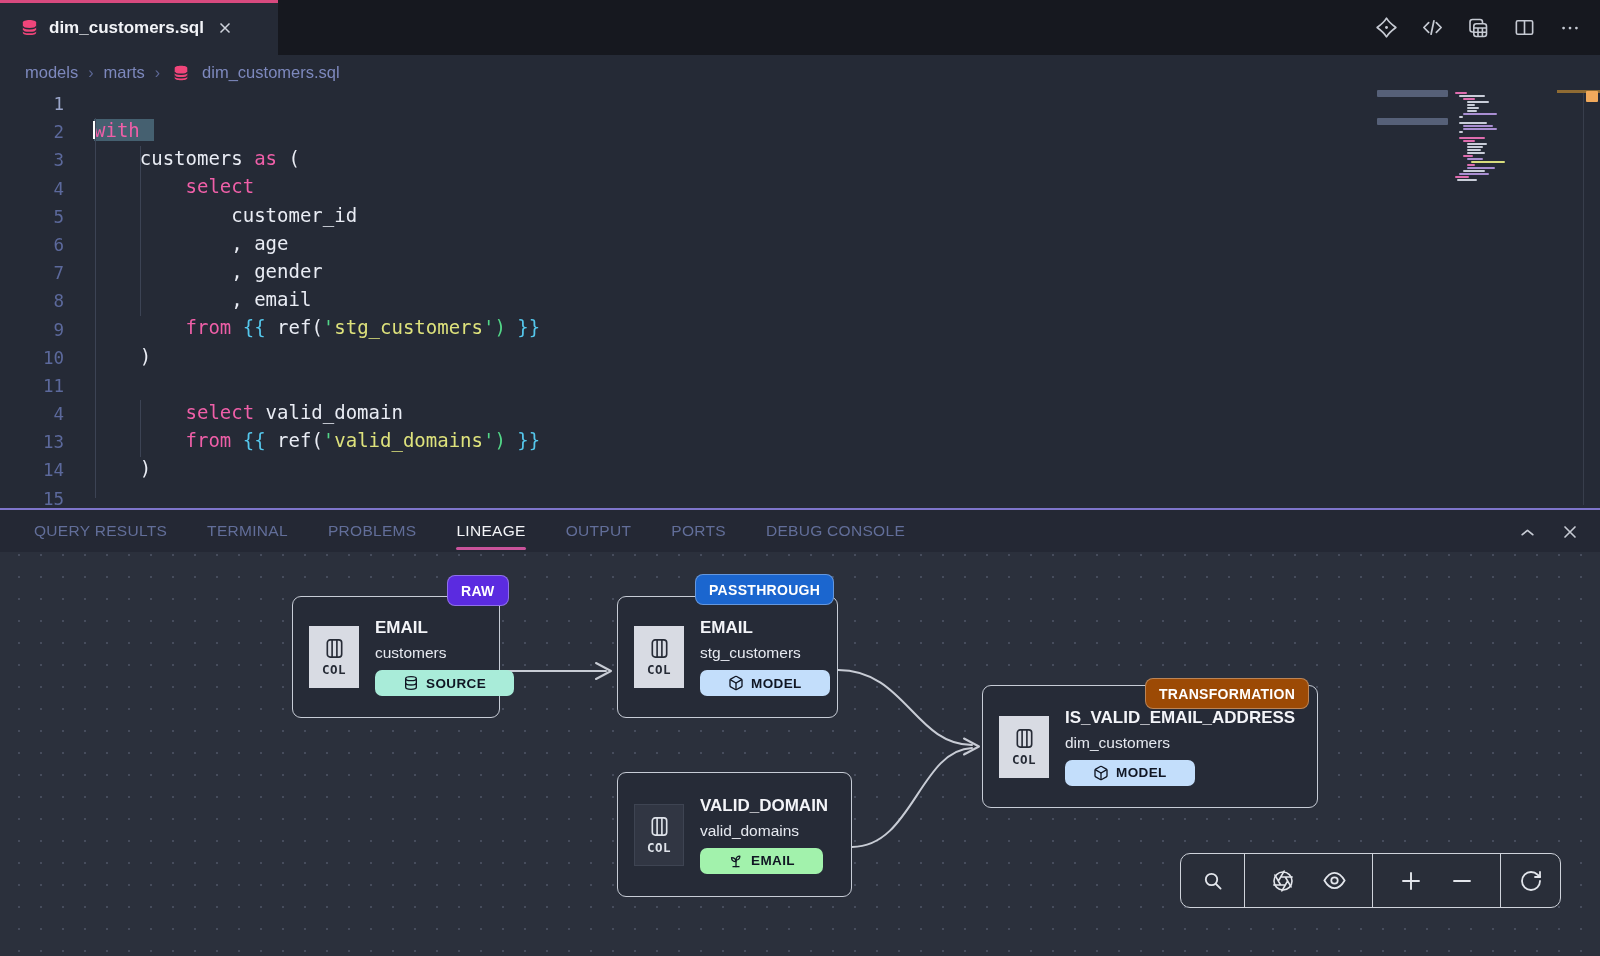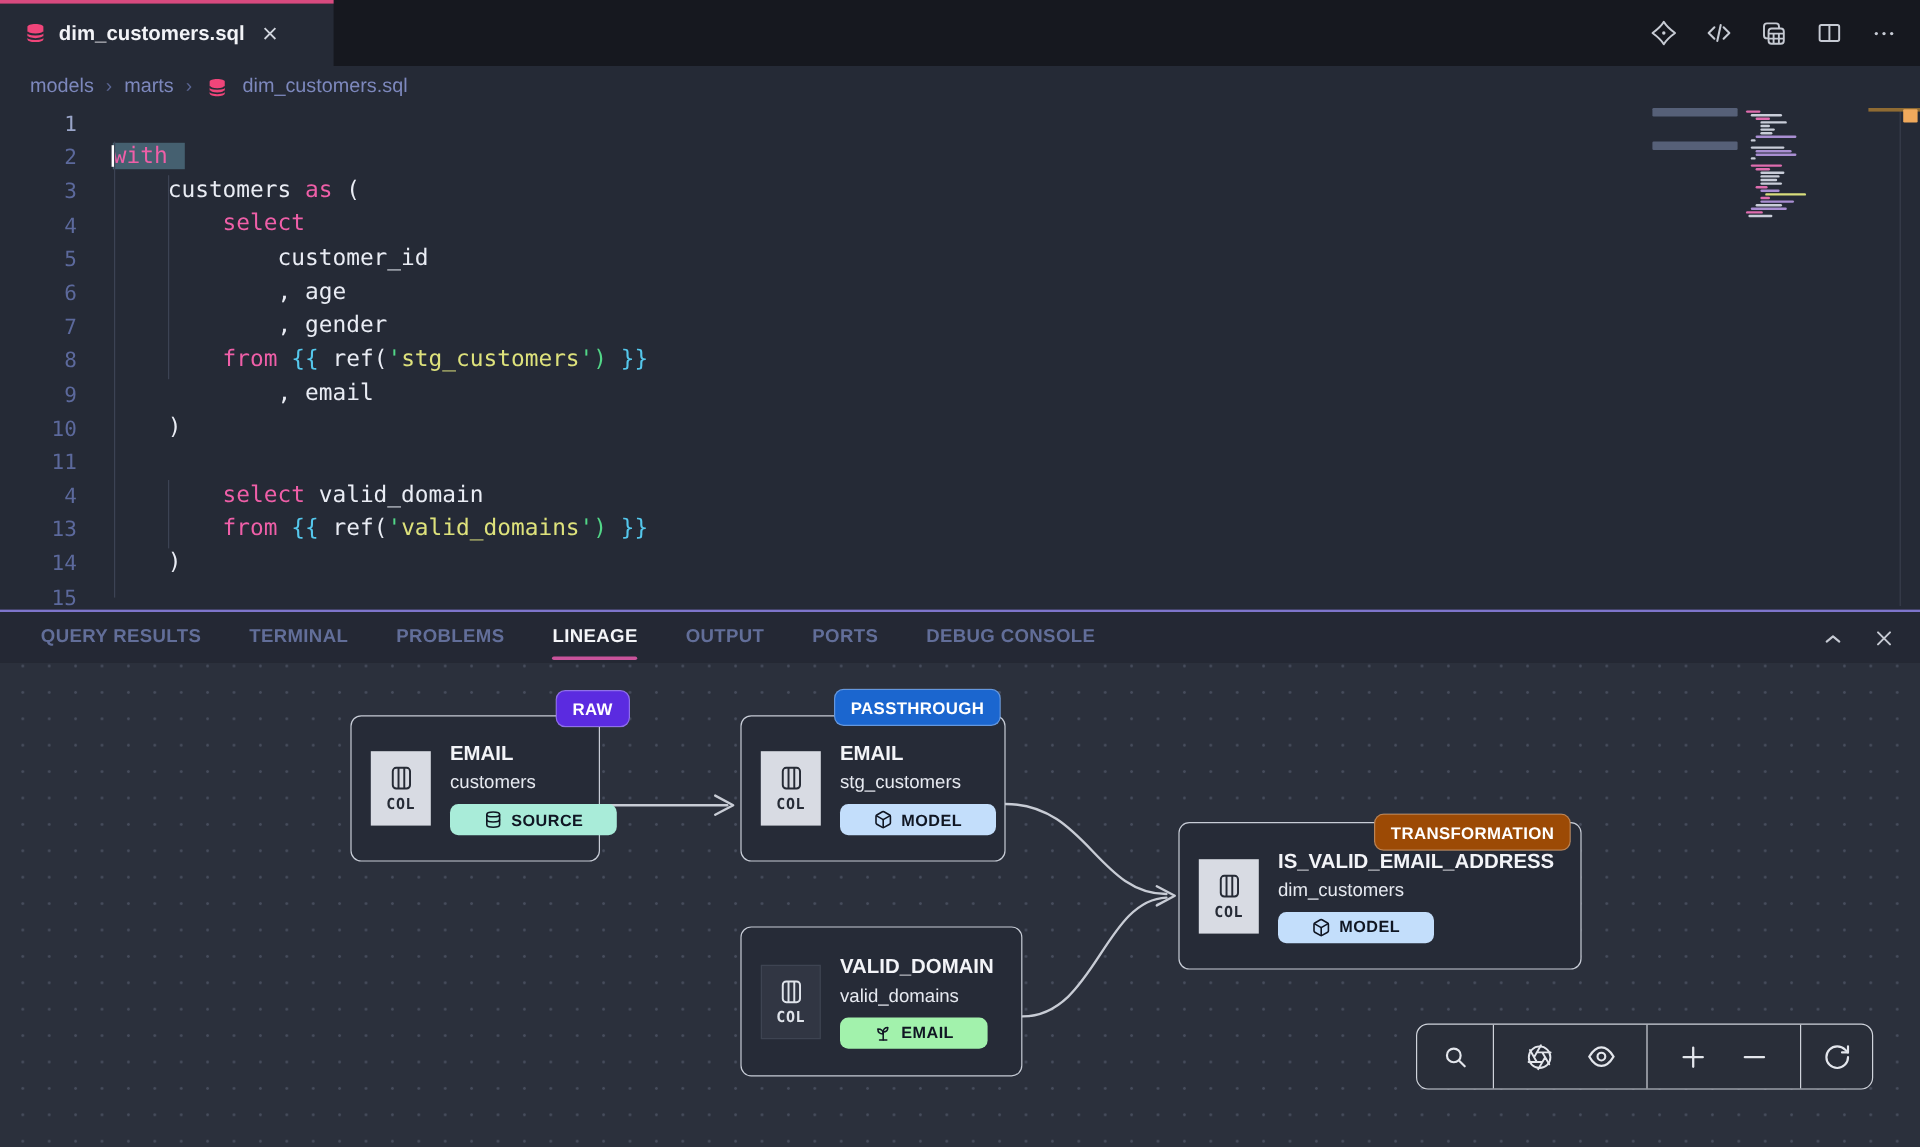--- a/index.html
+++ b/index.html
@@ -40,21 +40,21 @@
   .mrow { height:2px; margin-bottom:1px; border-radius:1px; }
   .mm-w { background:#c9cdd9; } .mm-k { background:#de6cae; } .mm-y { background:#d8dd7c; } .mm-m { background:#a98ed2; }
   .mm-mark { position:absolute; width:71px; height:7px; left:1377px; background:#566078; border-radius:1px; }
   .ruler-line { position:absolute; left:1583px; top:0; width:1px; height:415px; background:#383e4c; }
   .ruler-dim { position:absolute; left:1557px; top:0; width:43px; height:3px; background:#8f6b33; }
   .ruler-marker { position:absolute; left:1586px; top:1px; width:12px; height:11px; background:#f0a95c; border-radius:1px; }
 
   
   .panel-header { position:absolute; left:0; top:508px; width:1600px; height:44px; background:#242834;
                   border-top:2px solid #7e75cb; display:flex; align-items:center; padding-left:34px; gap:40px; }
-  .ptab { position:relative; color:#626e99; font-size:15.5px; font-weight:700; letter-spacing:.3px; white-space:nowrap; }
+  .ptab { position:relative; color:#626e99; font-size:15.5px; font-weight:400; letter-spacing:.3px; white-space:nowrap; }
   .ptab.active { color:#f4f5f8; }
   .ptab.active::after { content:''; position:absolute; left:0; right:0; bottom:-10px; height:3px; background:#c9539b; border-radius:2px; }
   .panel-actions { position:absolute; right:20px; top:0; height:44px; display:flex; align-items:center; gap:22px; color:#c6cad3; }
 
   
   .canvas { position:absolute; left:0; top:552px; width:1600px; height:404px; background:#2b303c;
             background-image:radial-gradient(#464c5c 1.1px, transparent 1.2px); background-size:22px 22px; background-position:8px 14px; }
   .edges { position:absolute; left:0; top:0; width:1600px; height:404px; }
   .lnode { position:absolute; background:#262b37; border:1px solid #c7ccd6; border-radius:9px;
            display:flex; align-items:center; gap:16px; padding:0 16px; }
@@ -162,22 +162,22 @@
         <div class="lnum">14</div>
         <div class="lnum">15</div>
       </div>
     <div class="code">
         <div class="cline"><span class="sel"><span class="caret"></span><span class="tk-kw">with</span></span></div>
         <div class="cline"><span class="tk-pl">    customers </span><span class="tk-kw">as</span><span class="tk-pl"> (</span></div>
         <div class="cline"><span class="tk-pl">        </span><span class="tk-kw">select</span></div>
         <div class="cline"><span class="tk-pl">            customer_id</span></div>
         <div class="cline"><span class="tk-pl">            , age</span></div>
         <div class="cline"><span class="tk-pl">            , gender</span></div>
+        <div class="cline"><span class="tk-pl">            , email</span></div>
         <div class="cline"><span class="tk-pl">        </span><span class="tk-kw">from</span><span class="tk-pl"> </span><span class="tk-br">{{</span><span class="tk-pl"> ref(</span><span class="tk-gr">'</span><span class="tk-st">stg_customers</span><span class="tk-gr">')</span><span class="tk-pl"> </span><span class="tk-br">}}</span></div>
-        <div class="cline"><span class="tk-pl">            , email</span></div>
         <div class="cline"><span class="tk-pl">    )</span></div>
         <div class="cline"></div>
         <div class="cline"><span class="tk-pl">        </span><span class="tk-kw">select</span><span class="tk-pl"> valid_domain</span></div>
         <div class="cline"><span class="tk-pl">        </span><span class="tk-kw">from</span><span class="tk-pl"> </span><span class="tk-br">{{</span><span class="tk-pl"> ref(</span><span class="tk-gr">'</span><span class="tk-st">valid_domains</span><span class="tk-gr">')</span><span class="tk-pl"> </span><span class="tk-br">}}</span></div>
         <div class="cline"><span class="tk-pl">    )</span></div>
         <div class="cline"></div>
       </div>
     <div class="iguide" style="left:94.5px; top:28.2px; height:380px;"></div>
     <div class="iguide" style="left:139.7px; top:56.4px; height:169.2px;"></div>
     <div class="iguide" style="left:139.7px; top:310.2px; height:56.4px;"></div>
@@ -286,21 +286,21 @@
       </div>
       <div class="tsec tsec-4">
         <span class="tbtn">
           <svg width="24" height="24" viewBox="0 0 24 24" fill="none" stroke="currentColor" stroke-width="1.8" stroke-linecap="round" stroke-linejoin="round">
               <path d="M21 12 a9 9 0 1 1 -9 -9 c2.5 0 4.9 1 6.7 2.74 L21 8"></path>
               <path d="M21 3 v5 h-5"></path>
             </svg>
         </span>
       </div>
     </div>
-  <div class="top-badge" style="left: 447px; top: 23px; background: rgb(91, 43, 224); margin-left: 16px;">RAW</div>
+  <div class="top-badge" style="left: 447px; top: 23px; background: rgb(91, 43, 224);">RAW</div>
       <div class="lnode" style="left: 292px; top: 44px; width: 208px; height: 122px;">
         <div class="tile light">
           <svg width="23" height="23" viewBox="0 0 24 24" fill="none" stroke="currentColor" stroke-width="1.7">
             <rect x="4.5" y="3" width="15" height="18" rx="3"></rect>
             <line x1="9.5" y1="3" x2="9.5" y2="21"></line>
             <line x1="14.5" y1="3" x2="14.5" y2="21"></line>
           </svg>
           <span class="tile-label">COL</span>
         </div>
         <div class="ninfo">

